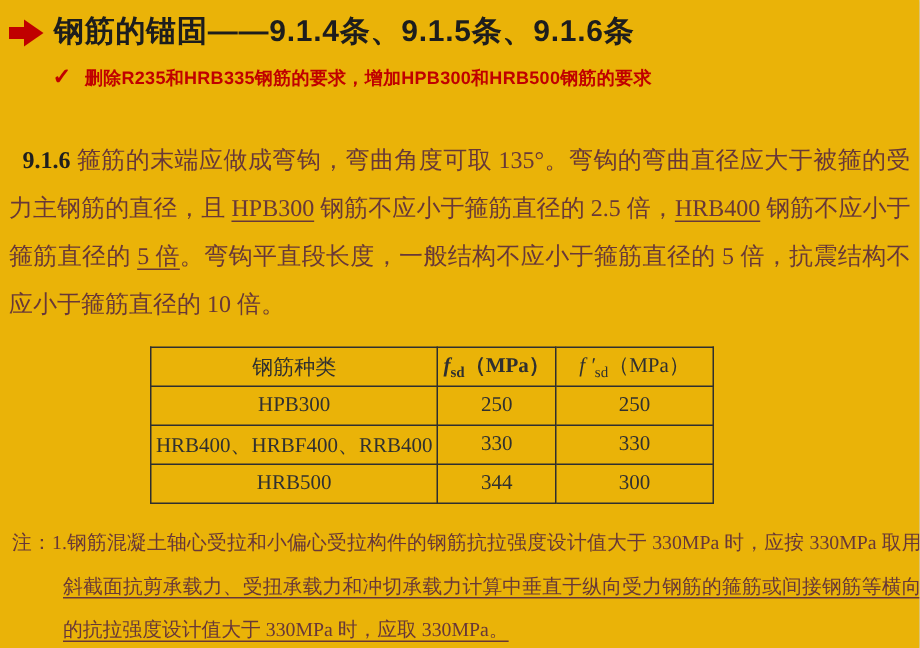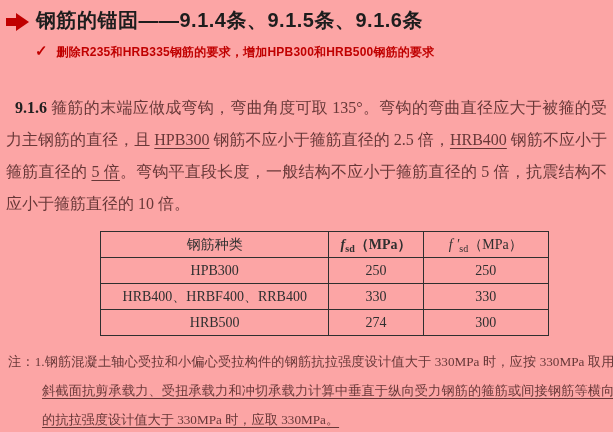--- a/index.html
+++ b/index.html
@@ -6,21 +6,21 @@
     --red:#c00000;
     --ink:#1d1d1d;
     --maroon:#683838;
     --table-ink:#303030;
     --line:#2f2f2f;
   }
   html,body{margin:0;padding:0;background:#e8e8e8;}
   .slide{
     position:relative;
     width:613px;height:432px;
-    background:#fca5a5;
+    background:#eab308;
     overflow:hidden;
     box-shadow:0 0 2px rgba(0,0,0,.25);
   }
   
   .title-row{
     position:absolute;top:7px;left:6px;
     display:flex;align-items:center;gap:7px;
   }
   .arrow{display:inline-flex;align-items:center;margin-top:2px;}
   .arrow .tail{width:10px;height:8px;background:var(--red);display:inline-block;}
@@ -58,21 +58,21 @@
   
   .caption{
     position:absolute;top:205px;left:100px;width:449px;
     text-align:center;
     font-family:"Liberation Serif","DejaVu Serif",serif;
     font-size:14.5px;font-weight:bold;color:#1e1e1e;
     white-space:nowrap;
   }
   
   .strength-table{
-    position:absolute;top:231px;left:100px;width:449px;
+    position:absolute;top:231px;left:100px;width:376px;
     border-collapse:collapse;
     font-family:"Liberation Serif","DejaVu Serif",serif;
     font-size:14px;color:var(--table-ink);
     text-align:center;
   }
   .strength-table th,.strength-table td{
     border:1.5px solid var(--line);
     height:25px;padding:0 2px;
     font-weight:normal;
   }
@@ -127,21 +127,21 @@
           <td>250</td>
           <td>250</td>
         </tr>
         <tr>
           <td>HRB400、HRBF400、RRB400</td>
           <td>330</td>
           <td>330</td>
         </tr>
         <tr>
           <td>HRB500</td>
-          <td>274</td>
+          <td>344</td>
           <td>300</td>
         </tr>
       </tbody>
   </table>
 
   <p class="note"><span>注：1.钢筋混凝土轴心受拉和小偏心受拉构件的钢筋抗拉强度设计值大于 330MPa 时，应按 330MPa 取用；</span><span class="u">在斜截面抗剪承载力、受扭承载力和冲切承载力计算中垂直于纵向受力钢筋的箍筋或间接钢筋等横向钢筋的抗拉强度设计值大于 330MPa 时，应取 330MPa。</span></p>
 
 </div>
 
 </body></html>

